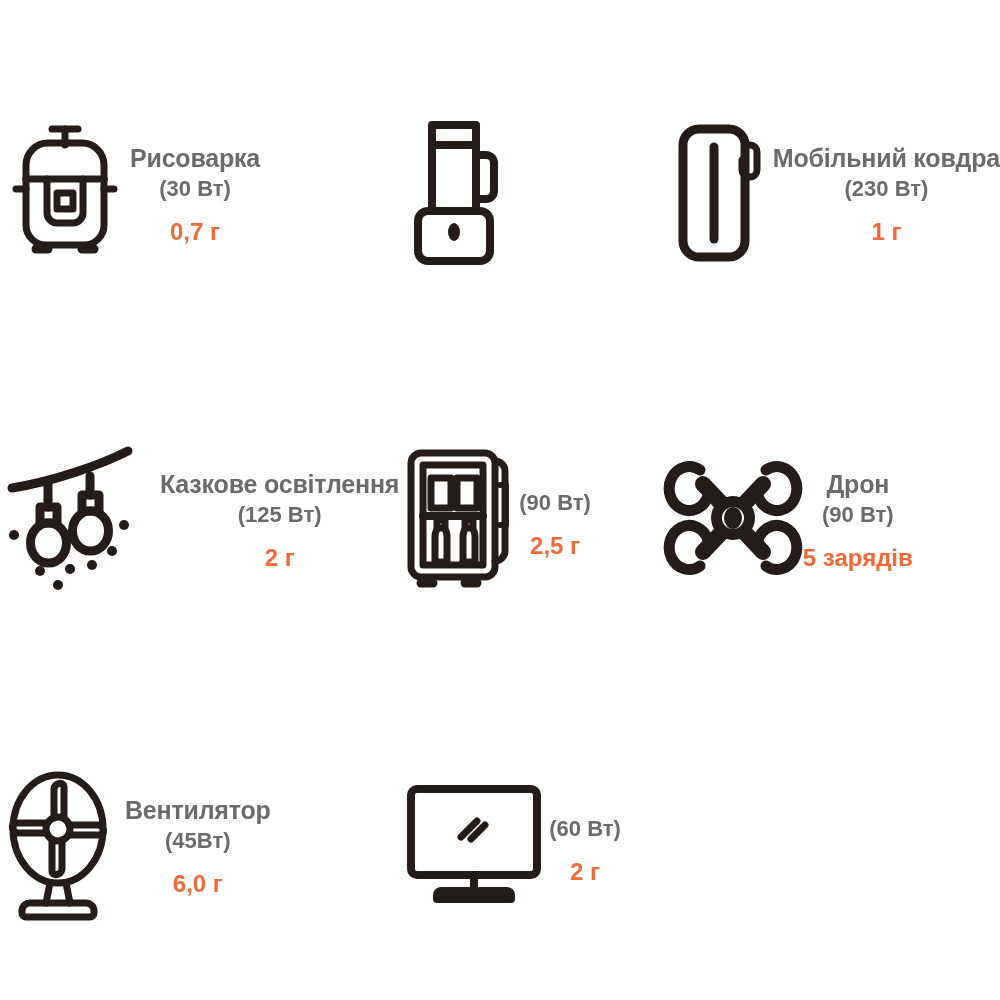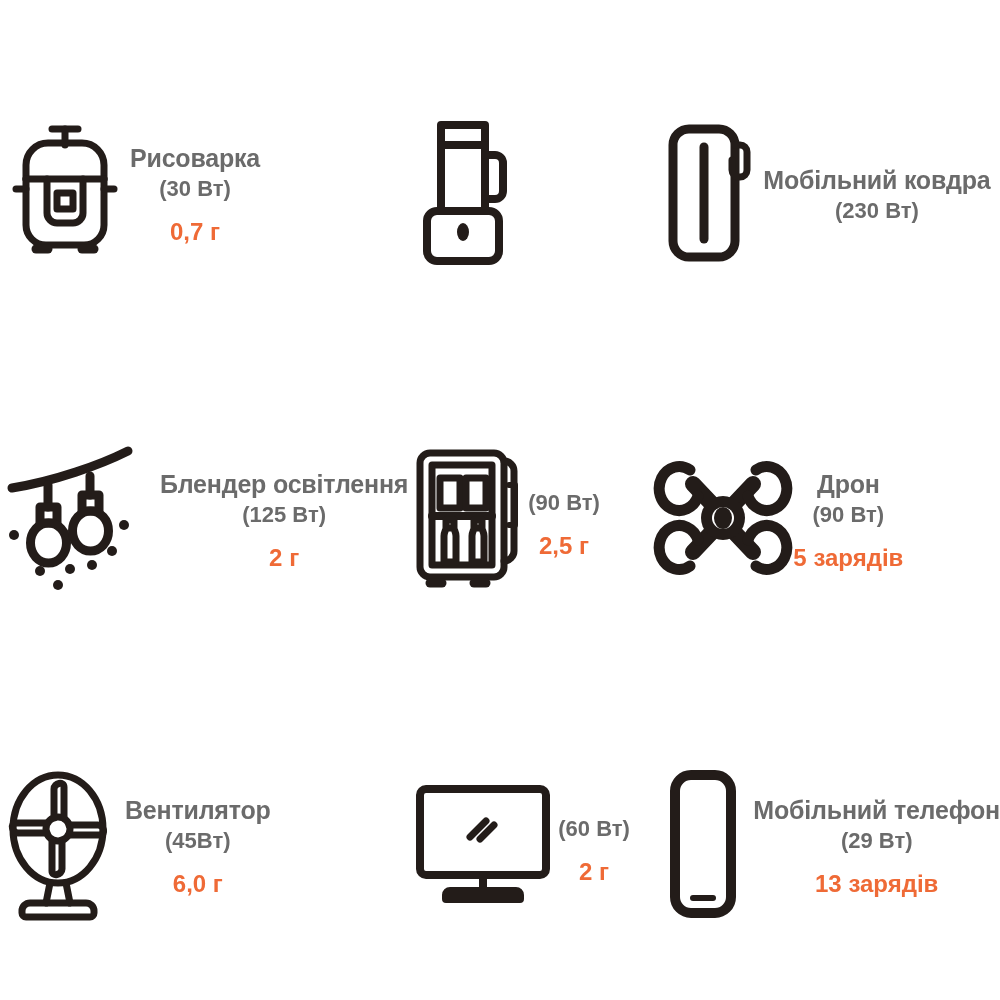--- a/index.html
+++ b/index.html
@@ -110,20 +110,21 @@
     <div class="icon-wrap">
       <svg width="110" height="155" viewBox="0 0 110 155" fill="none" stroke="#231c19" stroke-width="9" stroke-linecap="round" stroke-linejoin="round">
         <rect x="20" y="14" width="62" height="128" rx="16"></rect>
         <line x1="51" y1="32" x2="51" y2="124"></line>
         <path d="M82 30 h5 a7 7 0 0 1 7 7 v18 a7 7 0 0 1 -7 7 h-1 a7 7 0 0 1 -7 -7 v-10" stroke-width="7"></path>
       </svg>
     </div>
     <div class="labels">
       <div class="name">Мобільний ковдра</div>
       <div class="watt">(230 Вт)</div>
+      <div class="value">1 г</div>
     </div>
   </div>
 
   <div class="cell">
     <div class="icon-wrap">
       <svg width="160" height="150" viewBox="0 0 160 150" fill="none" stroke="#231c19" stroke-width="9" stroke-linecap="round" stroke-linejoin="round">
         <path d="M12 45 C 55 38, 100 22, 128 8"></path>
         <line x1="48" y1="42" x2="48" y2="64"></line>
         <line x1="90" y1="33" x2="90" y2="52"></line>
         <rect x="40" y="64" width="17" height="16"></rect>
@@ -135,21 +136,21 @@
           <ellipse cx="124" cy="82" rx="5" ry="5"></ellipse>
           <ellipse cx="112" cy="108" rx="5" ry="5"></ellipse>
           <ellipse cx="40" cy="128" rx="5" ry="5"></ellipse>
           <ellipse cx="70" cy="126" rx="5" ry="5"></ellipse>
           <ellipse cx="92" cy="122" rx="5" ry="5"></ellipse>
           <ellipse cx="58" cy="142" rx="5" ry="5"></ellipse>
         </g>
       </svg>
     </div>
     <div class="labels">
-      <div class="name">Блендер освітлення</div>
+      <div class="name">Казкове освітлення</div>
       <div class="watt">(125 Вт)</div>
       <div class="value">2 г</div>
     </div>
   </div>
 
   <div class="cell">
     <div class="icon-wrap">
       <svg width="120" height="150" viewBox="0 0 120 150" fill="none" stroke="#231c19" stroke-width="7" stroke-linecap="round" stroke-linejoin="round">
         <rect x="12" y="10" width="84" height="124" rx="10"></rect>
         <rect x="24" y="22" width="60" height="100"></rect>
@@ -221,27 +222,14 @@
         <line x1="62" y1="58" x2="78" y2="42" stroke-width="7"></line>
         <line x1="72" y1="60" x2="86" y2="46" stroke-width="7"></line>
       </svg>
     </div>
     <div class="labels">
       <div class="watt">(60 Вт)</div>
       <div class="value">2 г</div>
     </div>
   </div>
 
-  <div class="cell">
-    <div class="icon-wrap">
-      <svg width="100" height="155" viewBox="0 0 100 155" fill="none" stroke="#231c19" stroke-width="10" stroke-linecap="round" stroke-linejoin="round">
-        <rect x="22" y="8" width="56" height="138" rx="16"></rect>
-        <line x1="40" y1="131" x2="60" y2="131" stroke-width="6"></line>
-      </svg>
-    </div>
-    <div class="labels">
-      <div class="name">Мобільний телефон</div>
-      <div class="watt">(29 Вт)</div>
-      <div class="value">13 зарядів</div>
-    </div>
-  </div>
 
 </div>
 
 </body></html>

